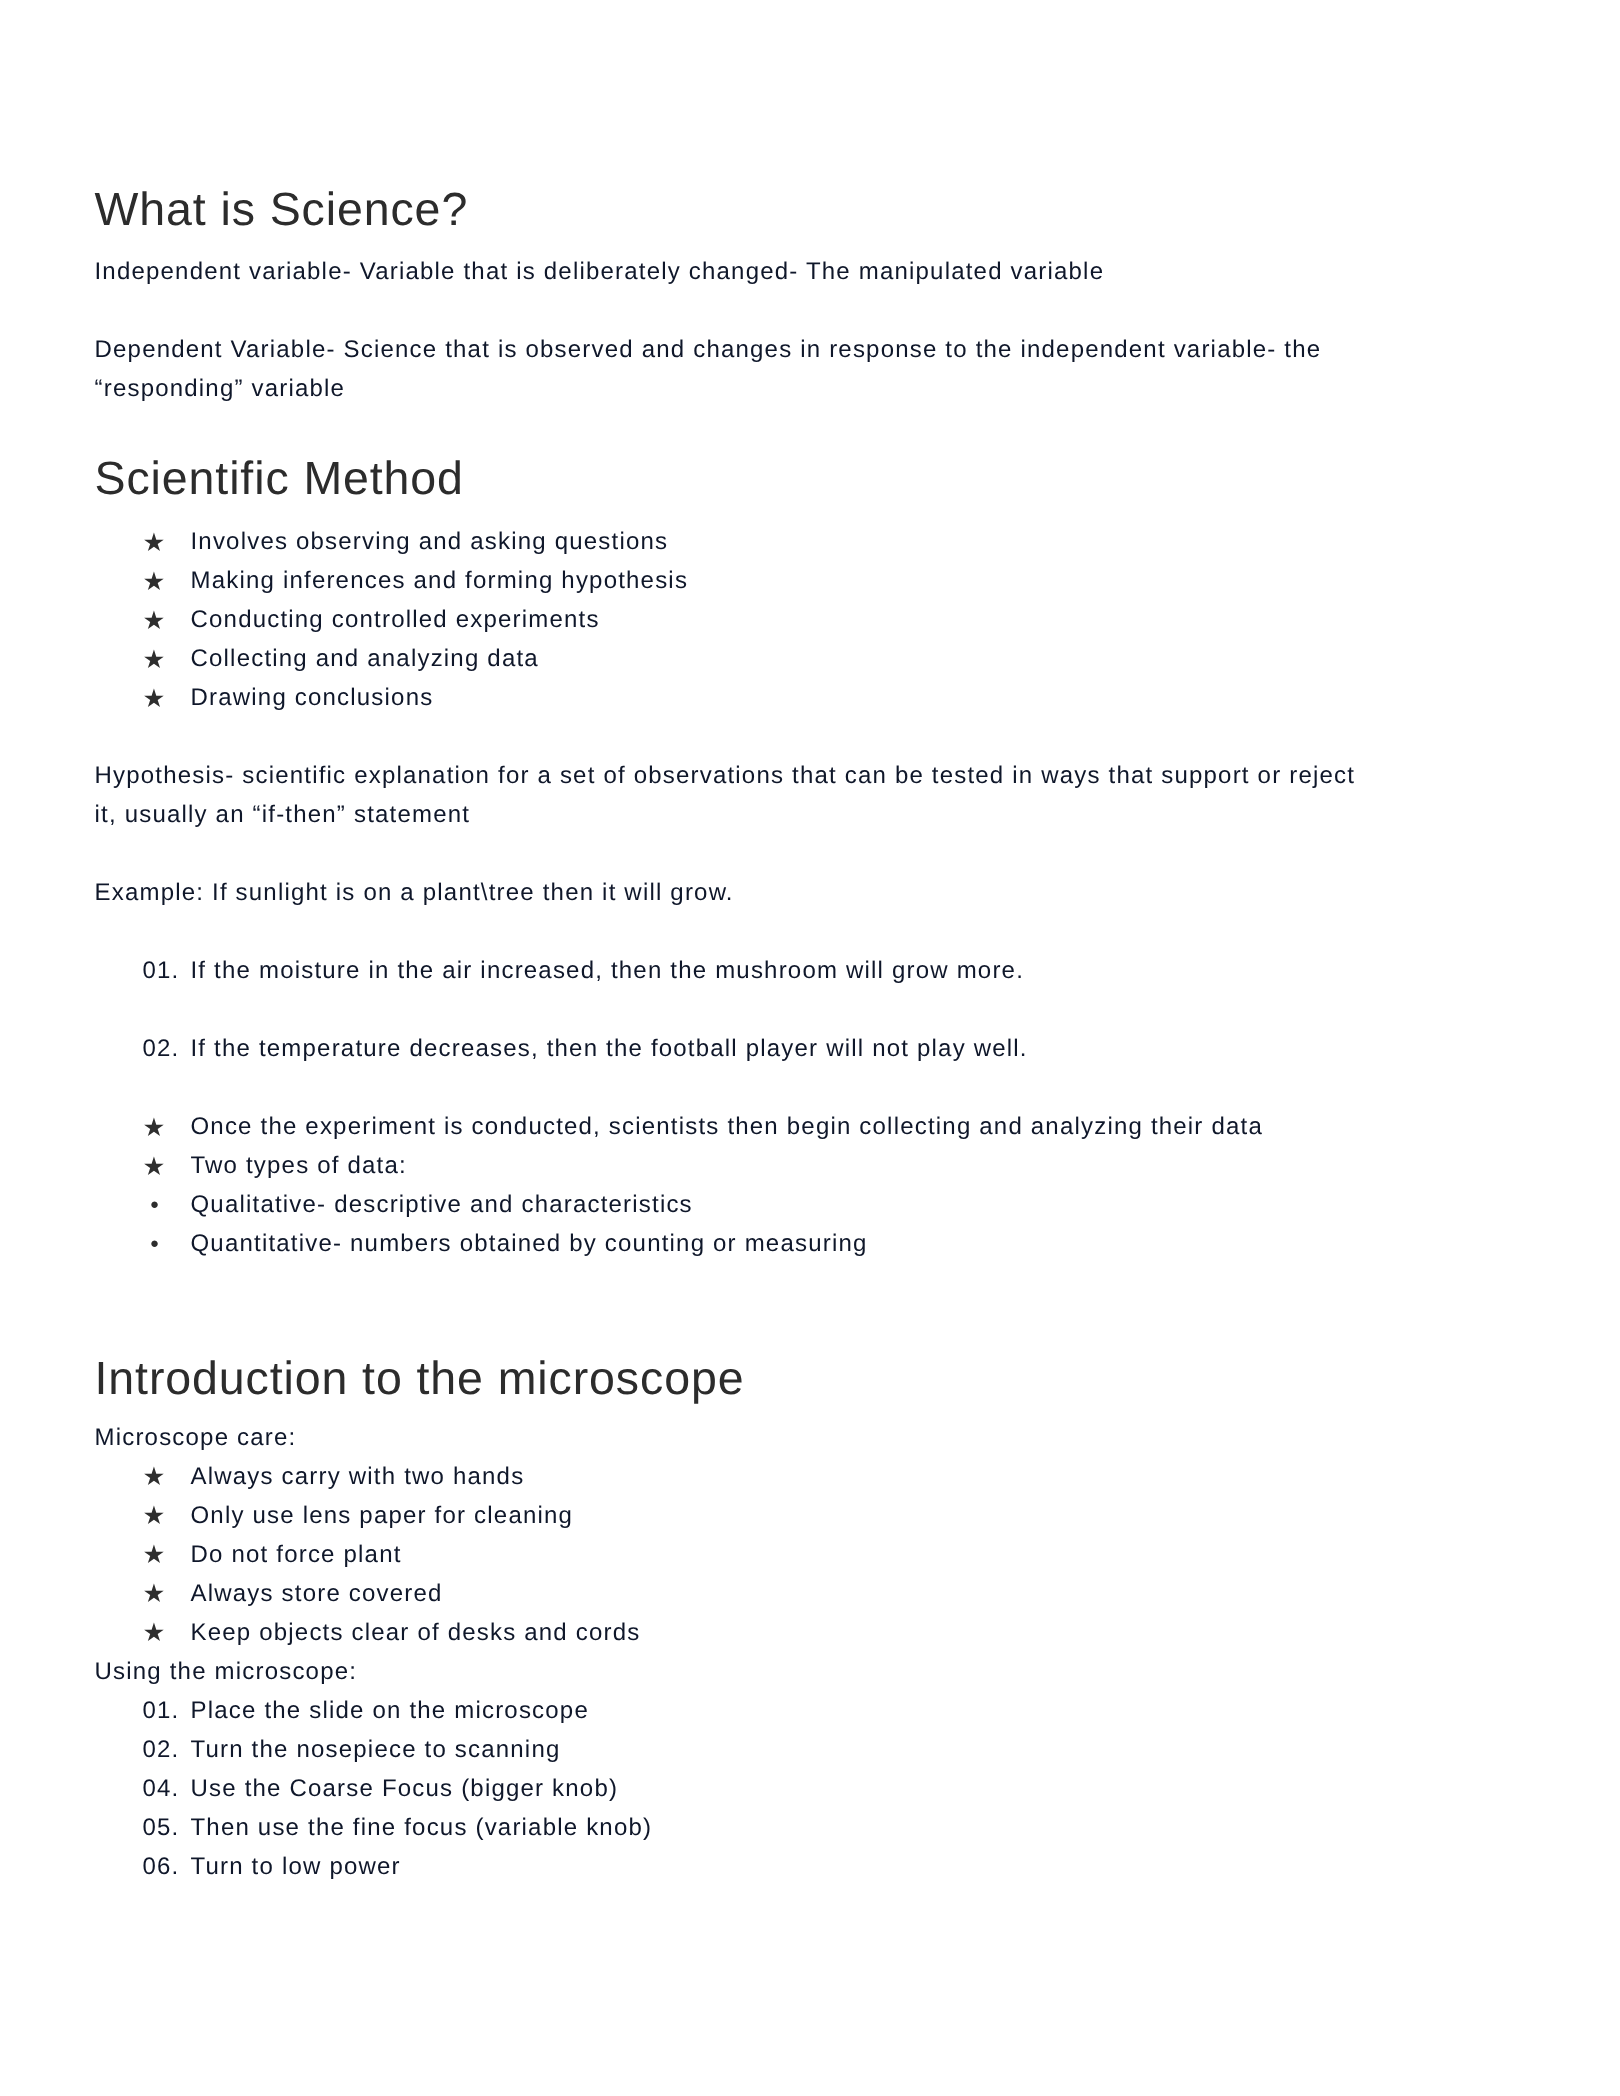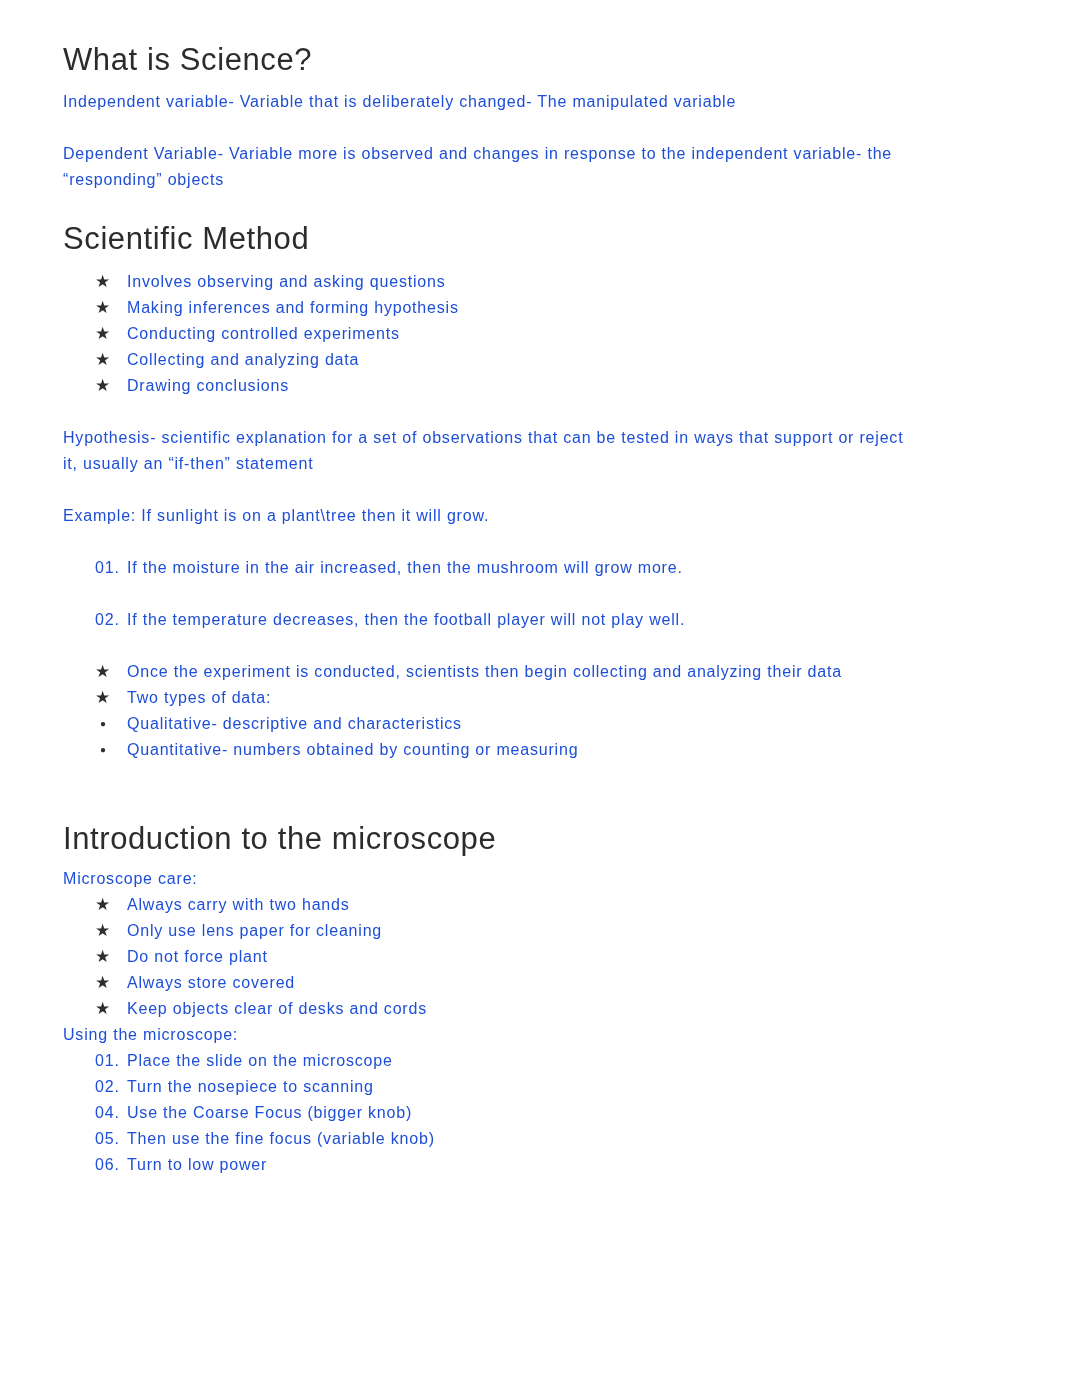--- a/index.html
+++ b/index.html
@@ -4,38 +4,38 @@
 <style>
   * { margin: 0; padding: 0; box-sizing: border-box; }
   html, body { background: #ffffff; }
   body {
     width: 1080px;
     height: 1397px;
     font-family: "Liberation Sans", sans-serif;
     color: #2e2e2e;
     overflow: hidden;
   }
-  .page { padding: 40px 63px 30px 63px; }
+  .page { padding: 120px 63px 30px 63px; }
 
   h1.doc-h1 {
     font-size: 31px;
     font-weight: 500;
     color: #2c2c2c;
     letter-spacing: 0.6px;
     line-height: 40px;
   }
   .h1-what   { margin-bottom: 9px; }
   .h1-method { margin-top: 24px; margin-bottom: 10px; }
   .h1-micro  { margin-top: 56px; margin-bottom: 7px; }
 
   .body-text, .item-text, .num, .para {
     font-size: 16px;
     letter-spacing: 0.8px;
     line-height: 26px;
-    color: #1d4ed8;
+    color: #0f172a;
   }
   p.para { margin-bottom: 26px; }
   p.para-tight { margin-bottom: 0; }
   .line { display: block; }
 
   ul, ol { list-style: none; }
   li.item { display: flex; align-items: flex-start; }
   li.spaced { margin-bottom: 26px; }
   .marker {
     flex: 0 0 32px;
@@ -55,22 +55,22 @@
 
 <div class="page">
 
   <h1 class="doc-h1 h1-what">What is Science?</h1>
 
   <p class="para body-text">
     <span class="line">Independent variable- Variable that is deliberately changed- The manipulated variable</span>
   </p>
 
   <p class="para body-text">
-    <span class="line">Dependent Variable- Variable more is observed and changes in response to the independent variable- the</span>
-    <span class="line">“responding” objects</span>
+    <span class="line">Dependent Variable- Science that is observed and changes in response to the independent variable- the</span>
+    <span class="line">“responding” variable</span>
   </p>
 
 
   <h1 class="doc-h1 h1-method">Scientific Method</h1>
 
   <ul class="star-list list-gap-after">
     <li class="item">
       <span class="marker star">★</span>
       <span class="item-text">Involves observing and asking questions</span>
     </li>

